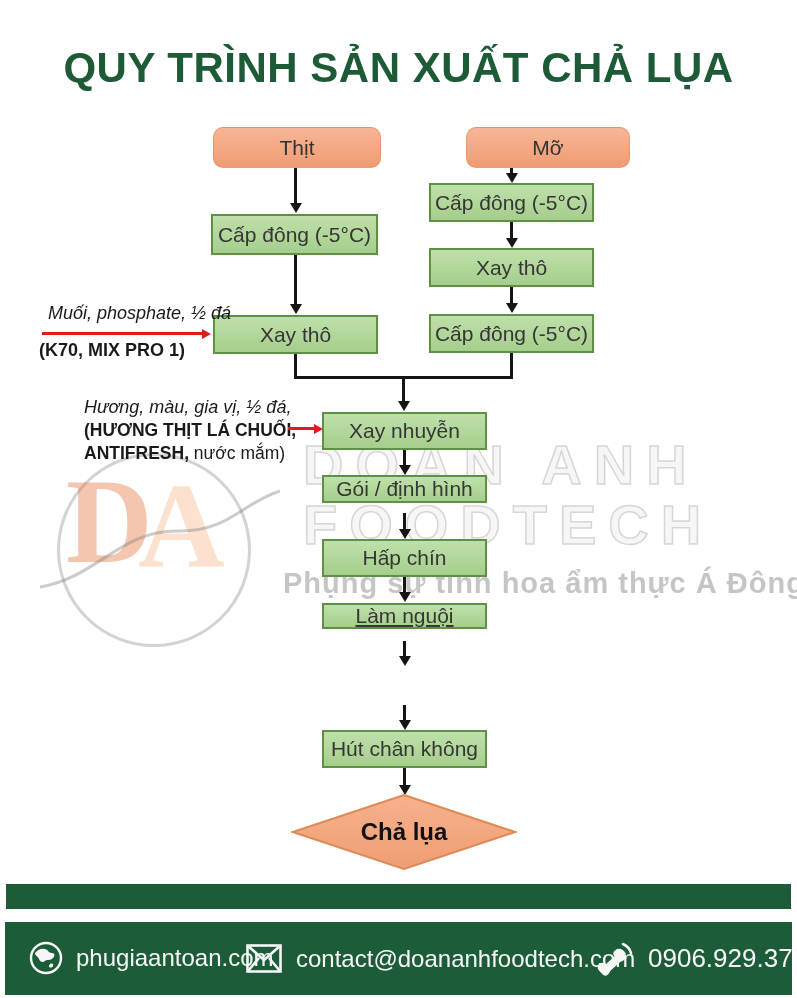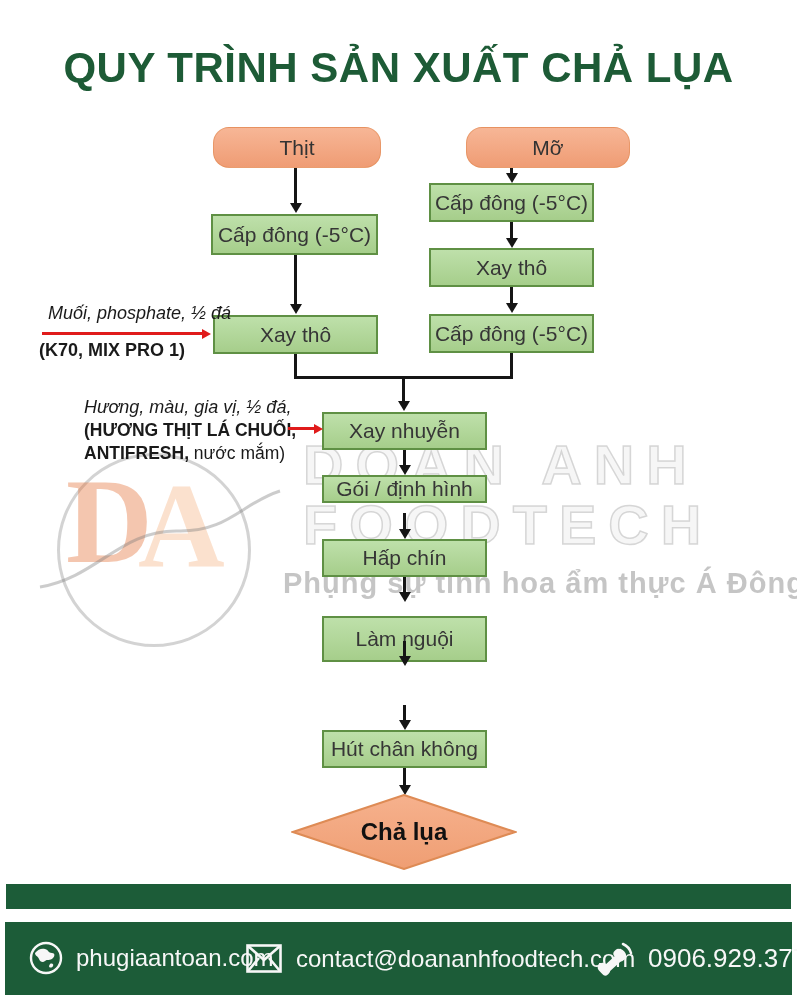--- a/index.html
+++ b/index.html
@@ -8,21 +8,21 @@
 
   
   .title{position:absolute;left:0;top:44px;width:100%;text-align:center;
          font-size:42px;font-weight:700;color:#1D5B36;letter-spacing:.5px;}
 
   
   .gbox{position:absolute;box-sizing:border-box;border:2px solid #5F9044;
         background:linear-gradient(180deg,#BEE0AA 0%,#A6CE8B 100%);
         display:flex;align-items:center;justify-content:center;
         font-size:21px;color:#363636;}
-  .obox{position:absolute;box-sizing:border-box;border-radius:16px;
+  .obox{position:absolute;box-sizing:border-box;border-radius:10px;
         border:1px solid rgba(224,137,80,.55);
         background:linear-gradient(180deg,#F7B696 0%,#EF9C74 100%);
         display:flex;align-items:center;justify-content:center;
         font-size:21px;color:#333333;text-align:center;}
 
   
   .av{position:absolute;width:3px;background:#151515;}
   .av::after{content:'';position:absolute;left:50%;bottom:-9px;transform:translateX(-50%);
              border-left:6px solid transparent;border-right:6px solid transparent;
              border-top:10px solid #151515;}
@@ -86,21 +86,21 @@
   <div class="gbox" style="left:211px;top:214px;width:167px;height:41px;">Cấp đông (-5°C)</div>
   <div class="gbox" style="left:213px;top:315px;width:165px;height:39px;">Xay thô</div>
 
   <div class="gbox" style="left:429px;top:183px;width:165px;height:39px;">Cấp đông (-5°C)</div>
   <div class="gbox" style="left:429px;top:248px;width:165px;height:39px;">Xay thô</div>
   <div class="gbox" style="left:429px;top:314px;width:165px;height:39px;">Cấp đông (-5°C)</div>
 
   <div class="gbox" style="left:322px;top:412px;width:165px;height:38px;">Xay nhuyễn</div>
   <div class="gbox" style="left:322px;top:475px;width:165px;height:28px;">Gói / định hình</div>
   <div class="gbox" style="left:322px;top:539px;width:165px;height:38px;">Hấp chín</div>
-  <div class="gbox" style="left:322px;top:616px;width:165px;height:46px;">Làm nguội</div>
+  <div class="gbox" style="left:322px;top:603px;width:165px;height:26px;text-decoration:underline;">Làm nguội</div>
   <div class="gbox" style="left:322px;top:730px;width:165px;height:38px;">Hút chân không</div>
 
   <div class="av" style="left:294px;top:168px;height:36px;"></div>
   <div class="av" style="left:294px;top:255px;height:50px;"></div>
   <div class="av" style="left:510px;top:168px;height:6px;"></div>
   <div class="av" style="left:510px;top:222px;height:17px;"></div>
   <div class="av" style="left:510px;top:287px;height:17px;"></div>
 
   <div class="ln" style="left:294px;top:354px;width:3px;height:24px;"></div>
   <div class="ln" style="left:510px;top:353px;width:3px;height:25px;"></div>

